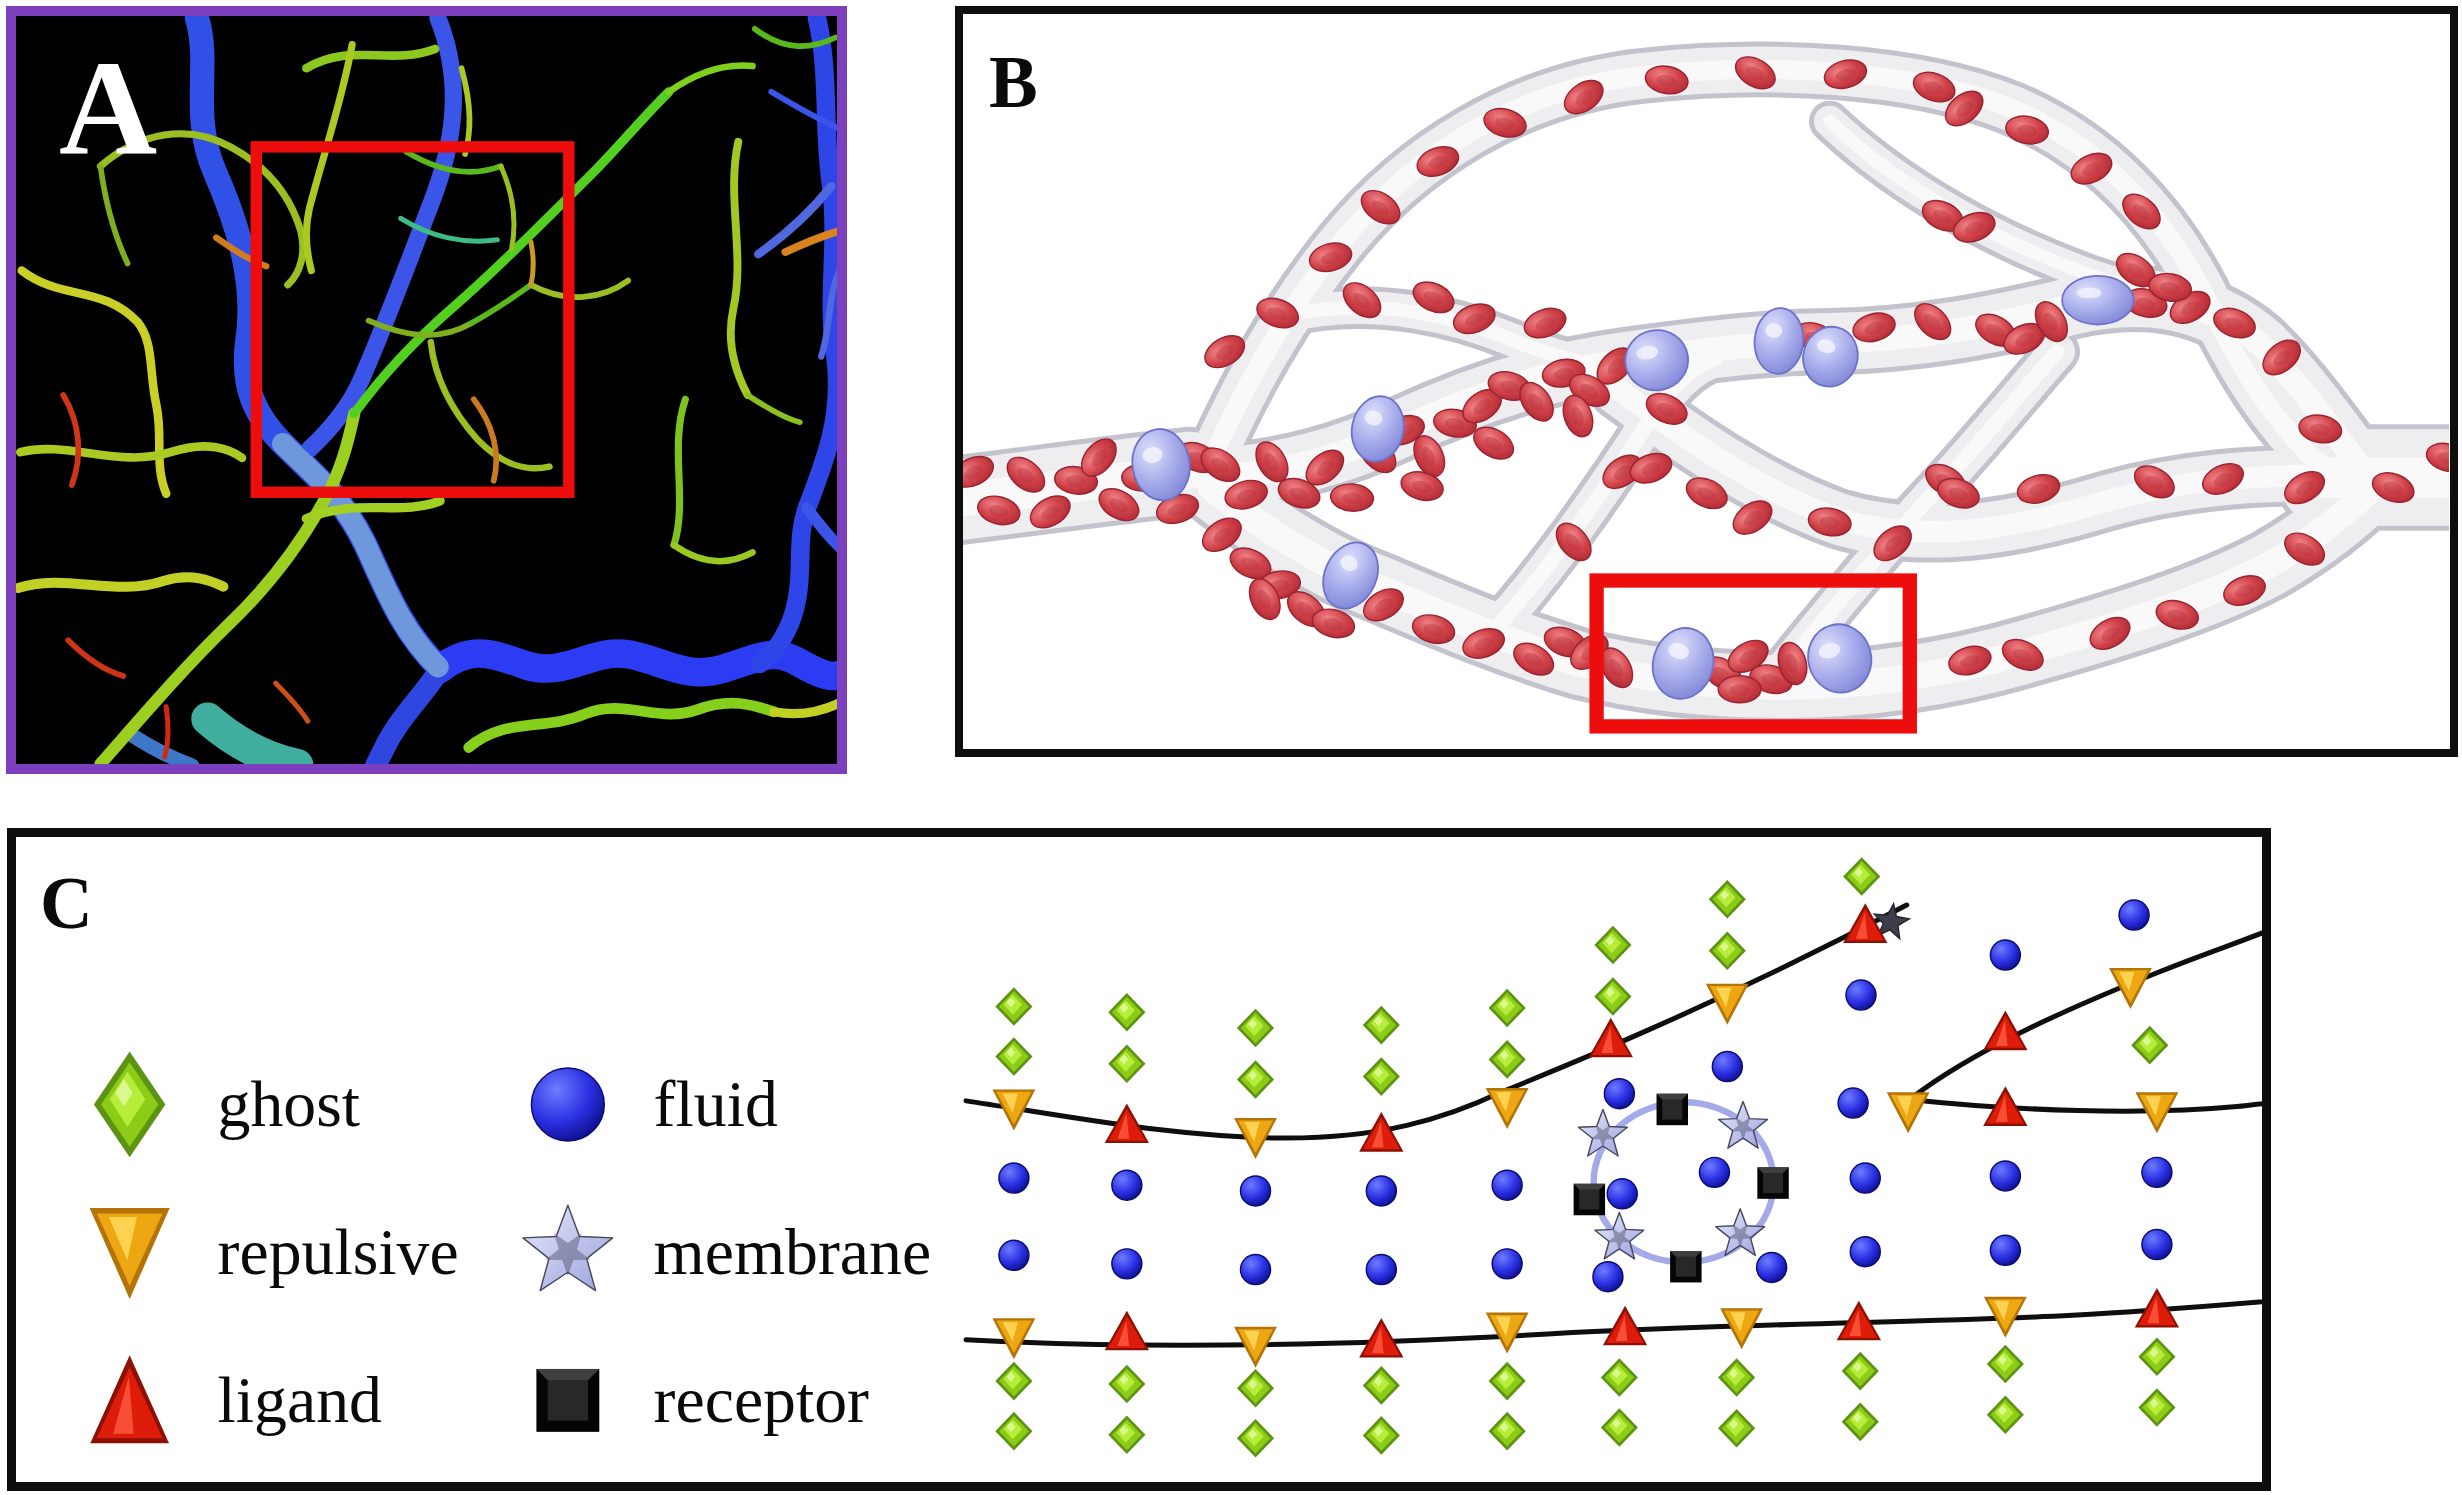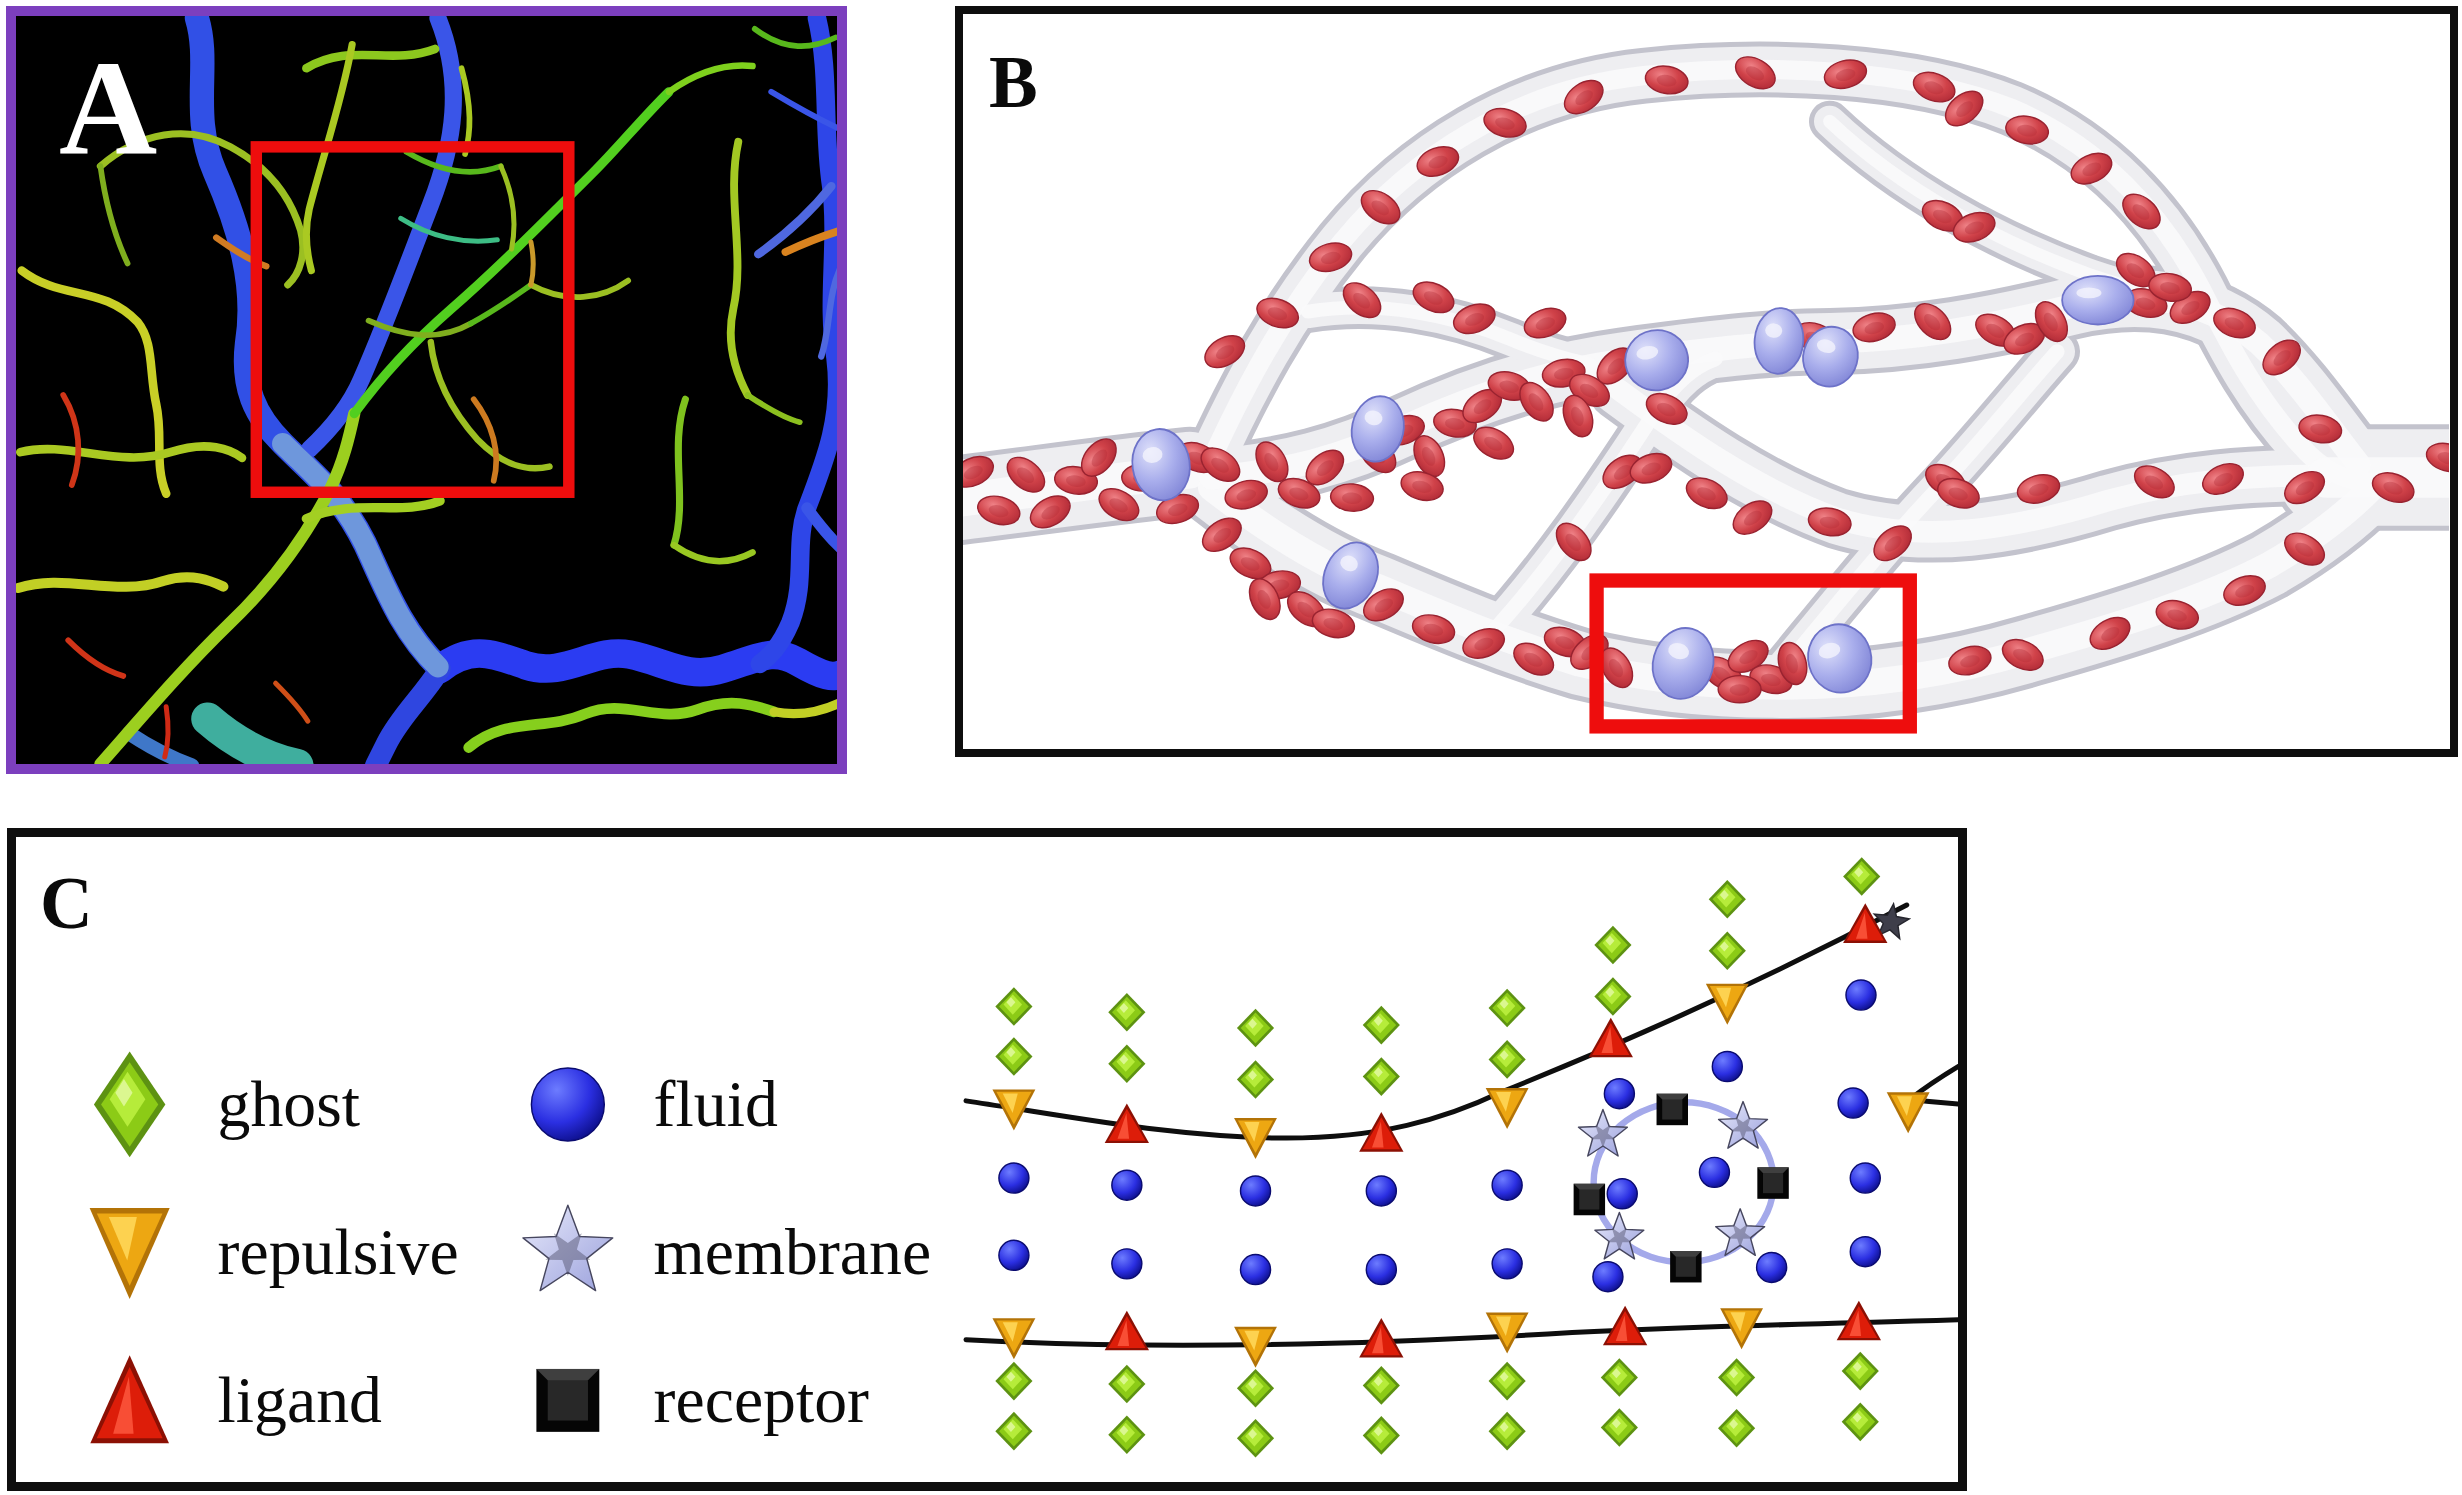--- a/index.html
+++ b/index.html
@@ -1,21 +1,21 @@
 <!DOCTYPE html>
 <html style="font-size:11.4px"><head>
 <meta charset="utf-8">
 <style>
   html,body{margin:0;padding:0;}
   body{width:2462px;height:1496px;background:#ffffff;position:relative;
        font-family:"Liberation Serif", serif;}
   .panel{position:absolute;box-sizing:border-box;overflow:hidden;}
   #panelA{left:5.7px;top:5.7px;width:841px;height:768px;border:10px solid #7c3fbe;background:#000;}
   #panelB{left:955px;top:5.7px;width:1503px;height:751px;border:8.6px solid #0e0e0e;background:#fff;}
-  #panelC{left:7.1px;top:828px;width:1960px;height:663px;border:9.3px solid #0e0e0e;background:#fff;}
+  #panelC{left:7.1px;top:828px;width:2264px;height:663px;border:9.3px solid #0e0e0e;background:#fff;}
   .plabel{position:absolute;font-weight:bold;line-height:1;z-index:5;letter-spacing:0;}
   #labelA{left:59px;top:40px;font-size:136px;color:#ffffff;}
   #labelB{left:989px;top:46px;font-size:73px;color:#0a0a0a;}
   #labelC{left:40px;top:867px;font-size:73px;color:#0a0a0a;}
   svg{display:block;}
 </style>
 </head>
 <body>
 
 <div class="panel" id="panelA">

